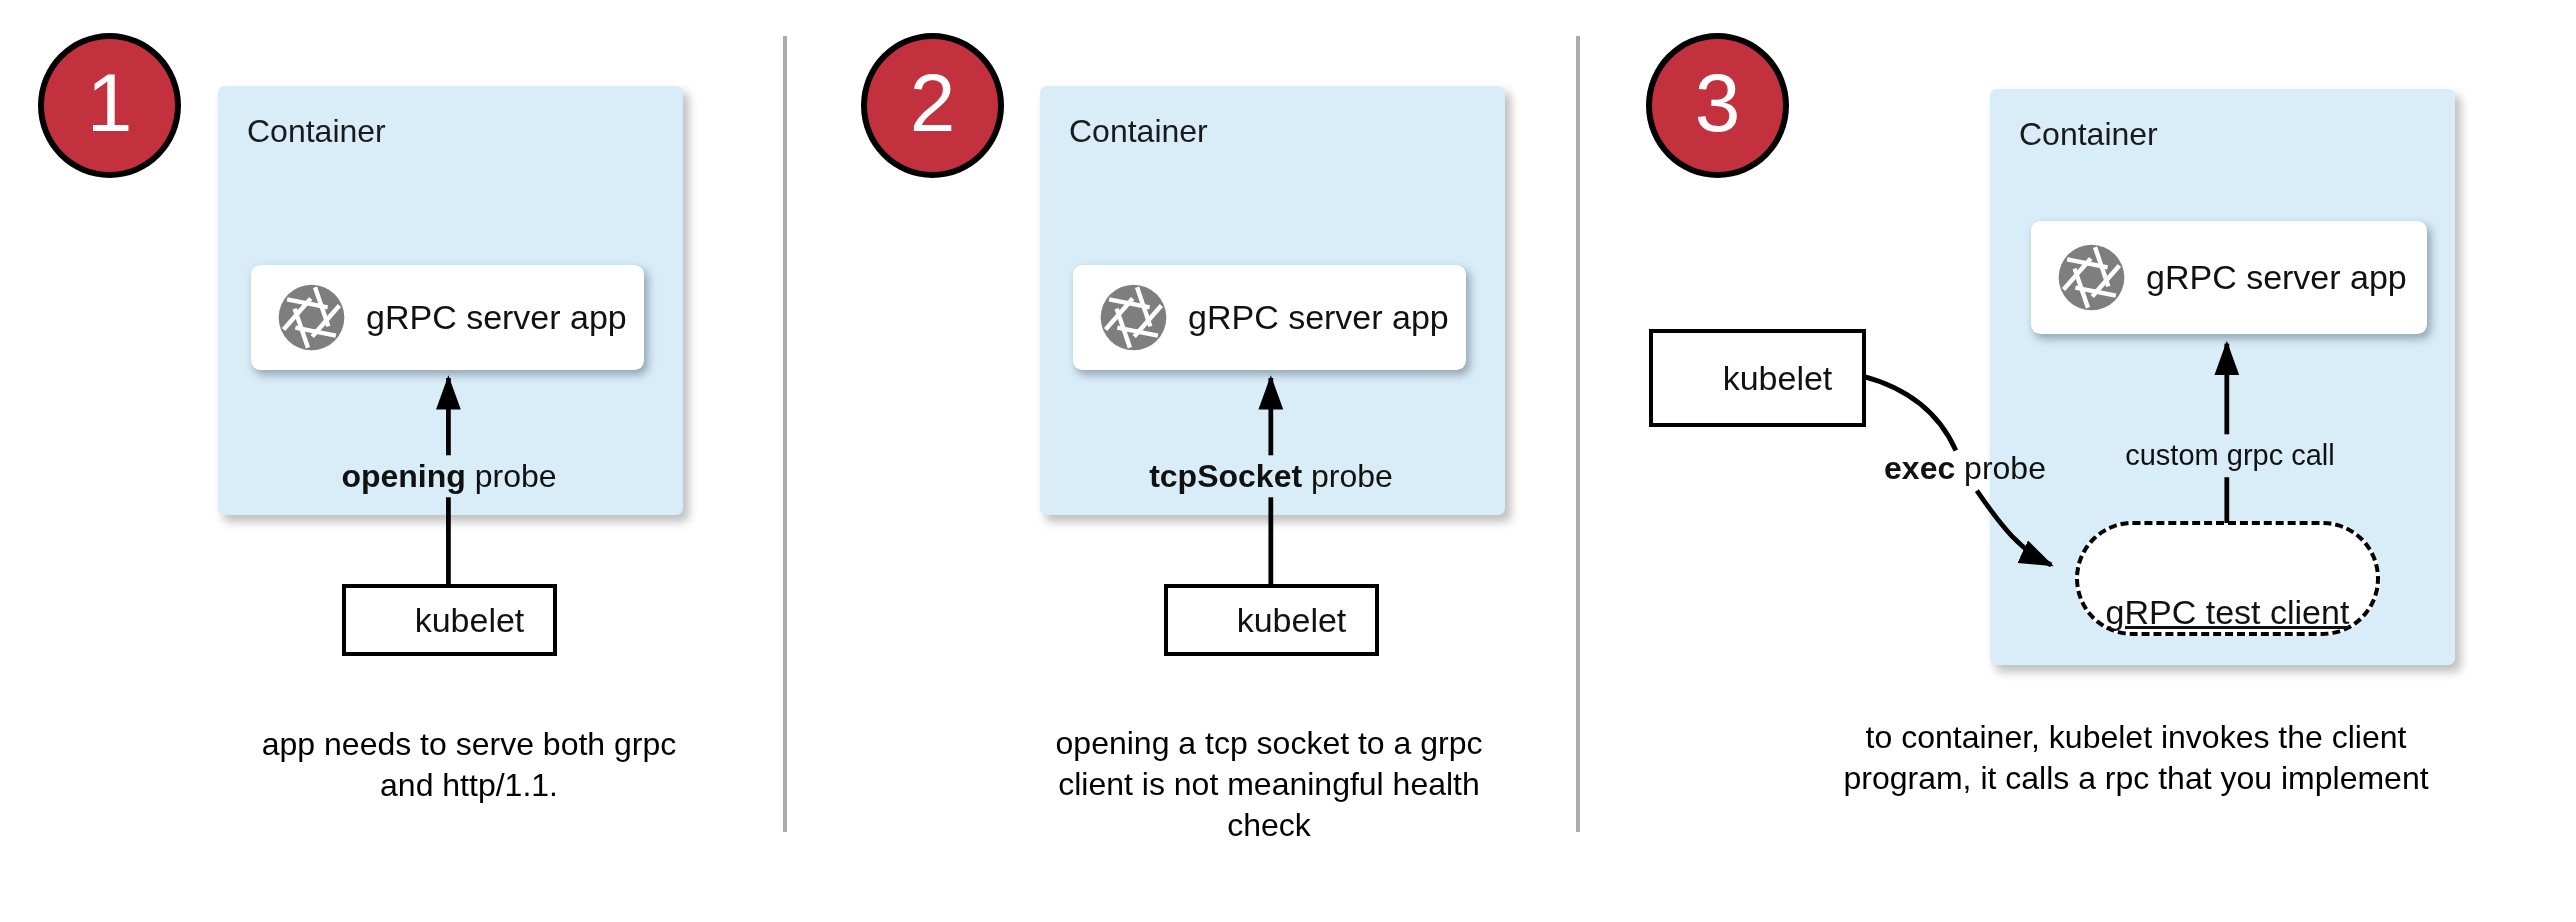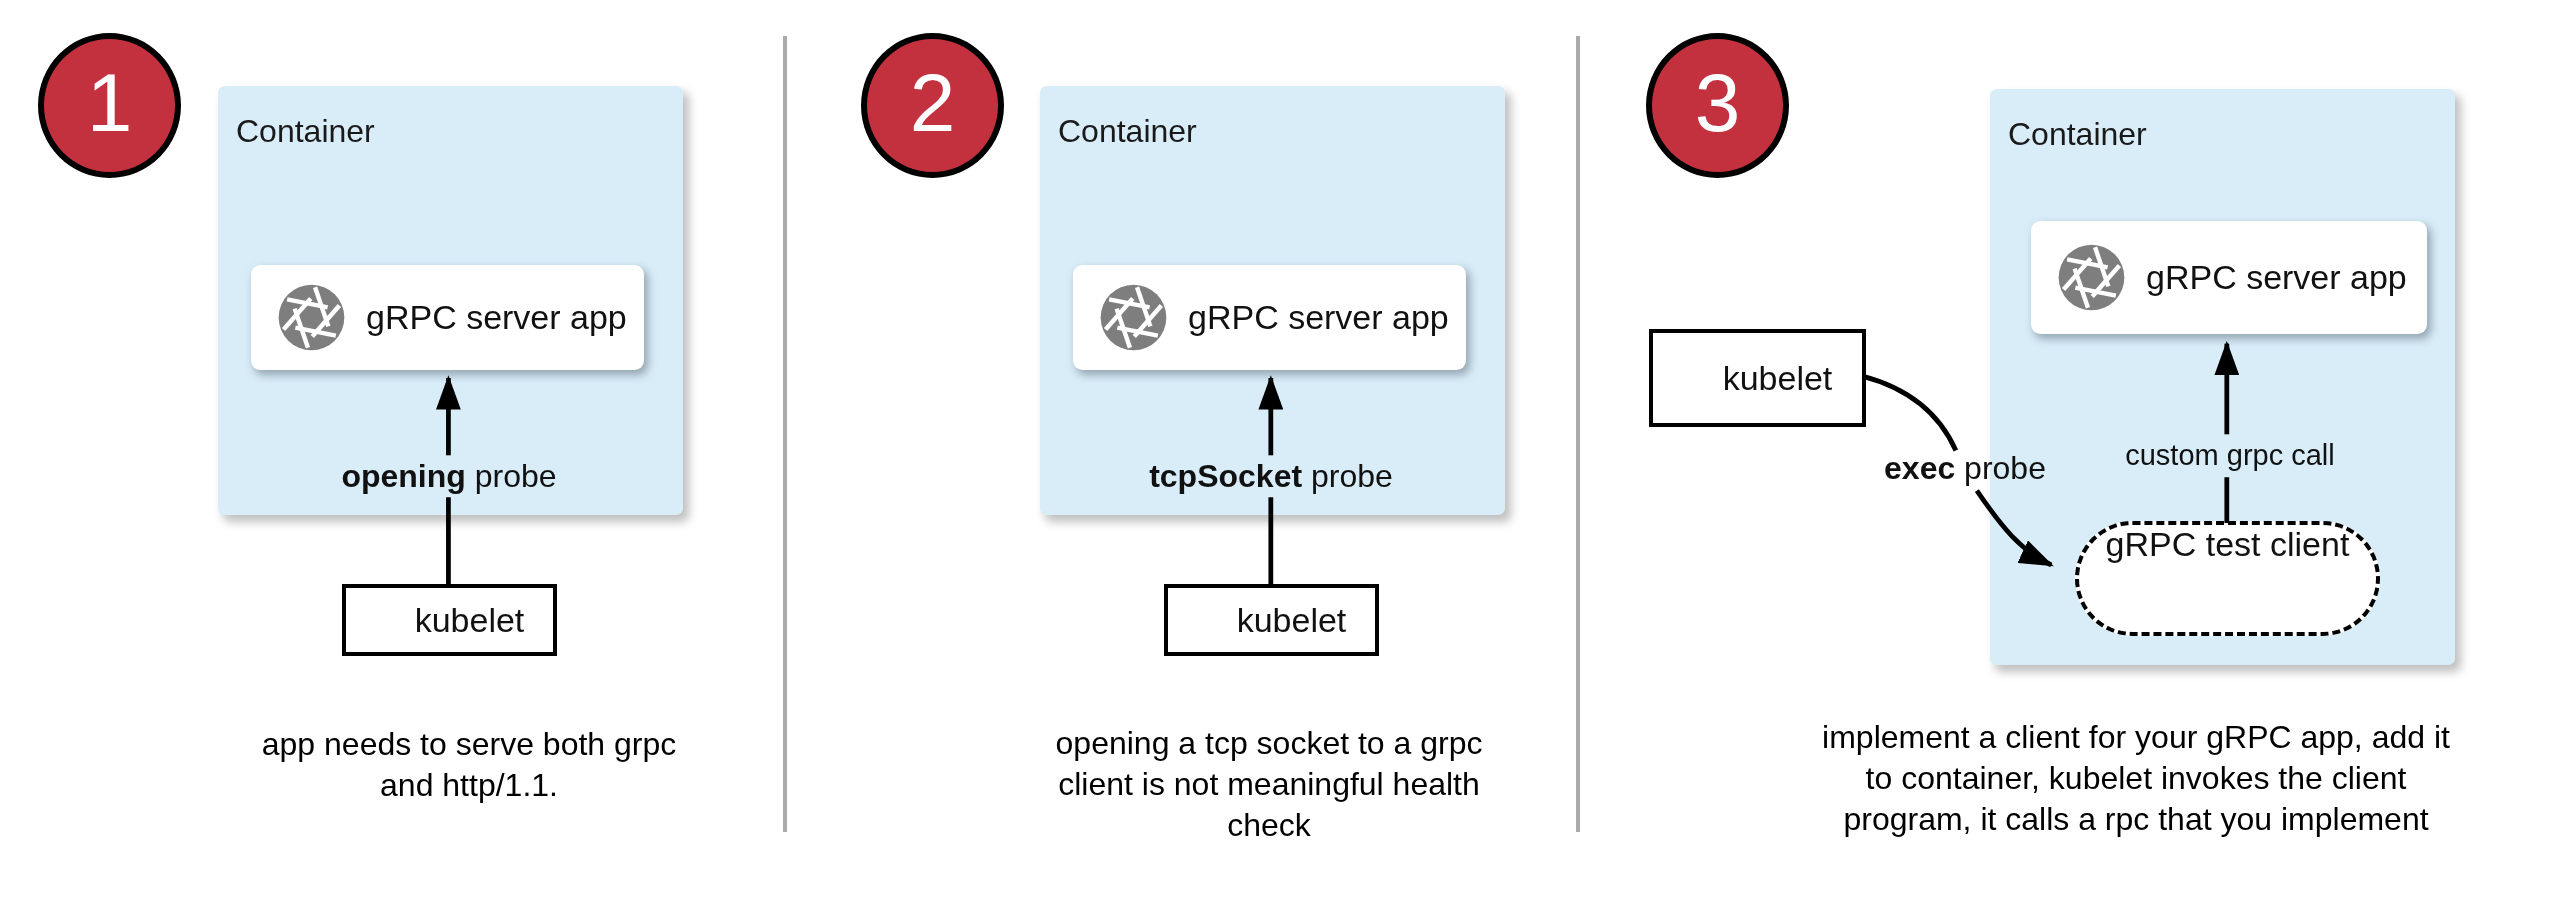--- a/index.html
+++ b/index.html
@@ -24,21 +24,21 @@
     position:absolute;top:33px;width:143px;height:145px;border-radius:50%;
     background:var(--badge-fill);border:6.7px solid var(--badge-border);
     display:flex;align-items:center;justify-content:center;
   }
   .badge span{color:#ffffff;font-size:82px;line-height:1;transform:translateY(-2.9px);}
   .container-box{
     position:absolute;background:var(--container-fill);border-radius:6.7px;
     box-shadow:5.7px 6.7px 9.5px rgba(0,0,0,0.25);
   }
   .container-label{
-    position:absolute;left:18px;top:27px;font-size:32px;color:#1a1a1a;
+    position:absolute;left:29px;top:27px;font-size:32px;color:#1a1a1a;
   }
   .app-box{
     position:absolute;background:#ffffff;border-radius:9.5px;
     box-shadow:3.8px 4.8px 8.6px rgba(80,95,110,0.5);
     display:flex;align-items:center;padding-left:25px;gap:19px;
   }
   .app-box .label{font-size:34px;}
   .app-icon{width:71px;height:71px;flex:0 0 auto;}
   .kubelet-box{
     position:absolute;background:#ffffff;border:4.8px solid #000000;
@@ -46,21 +46,21 @@
   }
   .probe-label{
     position:absolute;font-size:32px;text-align:center;line-height:40px;white-space:pre;
   }
   .probe-label b{font-weight:bold;}
   .call-label{
     position:absolute;font-size:29px;text-align:center;line-height:40px;
   }
   .pill{
     position:absolute;background:#ffffff;border:4.8px dashed #000000;border-radius:67px;
-    display:flex;align-items:flex-start;justify-content:center;font-size:34px;
+    display:flex;align-items:flex-end;justify-content:center;font-size:34px;text-decoration:underline;
   }
   .caption{
     position:absolute;font-size:32px;line-height:41px;text-align:center;color:#000;
   }
   .arrows{position:absolute;inset:0;pointer-events:none;}
 </style>
 </head>
 <body>
 
 <div class="canvas">
@@ -171,21 +171,20 @@
 
     <div class="probe-label" style="left:1774px;top:448px;width:382px"><b>exec</b><span> probe</span></div>
 
     <div class="call-label" style="left:2039px;top:435px;width:382px">custom grpc call</div>
 
     <div class="pill" style="left:2075px;top:521px;width:305px;height:115px">
       <span>gRPC test client</span>
     </div>
 
     <div class="caption" style="left:1802px;top:717px;width:668px">
-      <div>implement a client for your gRPC app, add it</div>
       <div>to container, kubelet invokes the client</div>
       <div>program, it calls a rpc that you implement</div>
     </div>
   </div>
 
   <svg class="arrows" width="2576" height="923" viewBox="0 0 2700 967">
     <defs>
       <marker id="ah" viewBox="0 0 36 26" markerWidth="36" markerHeight="26" refX="33" refY="13" orient="auto" markerUnits="userSpaceOnUse">
         <path d="M0,0 L36,13 L0,26 Z" fill="#000000"></path>
       </marker>

